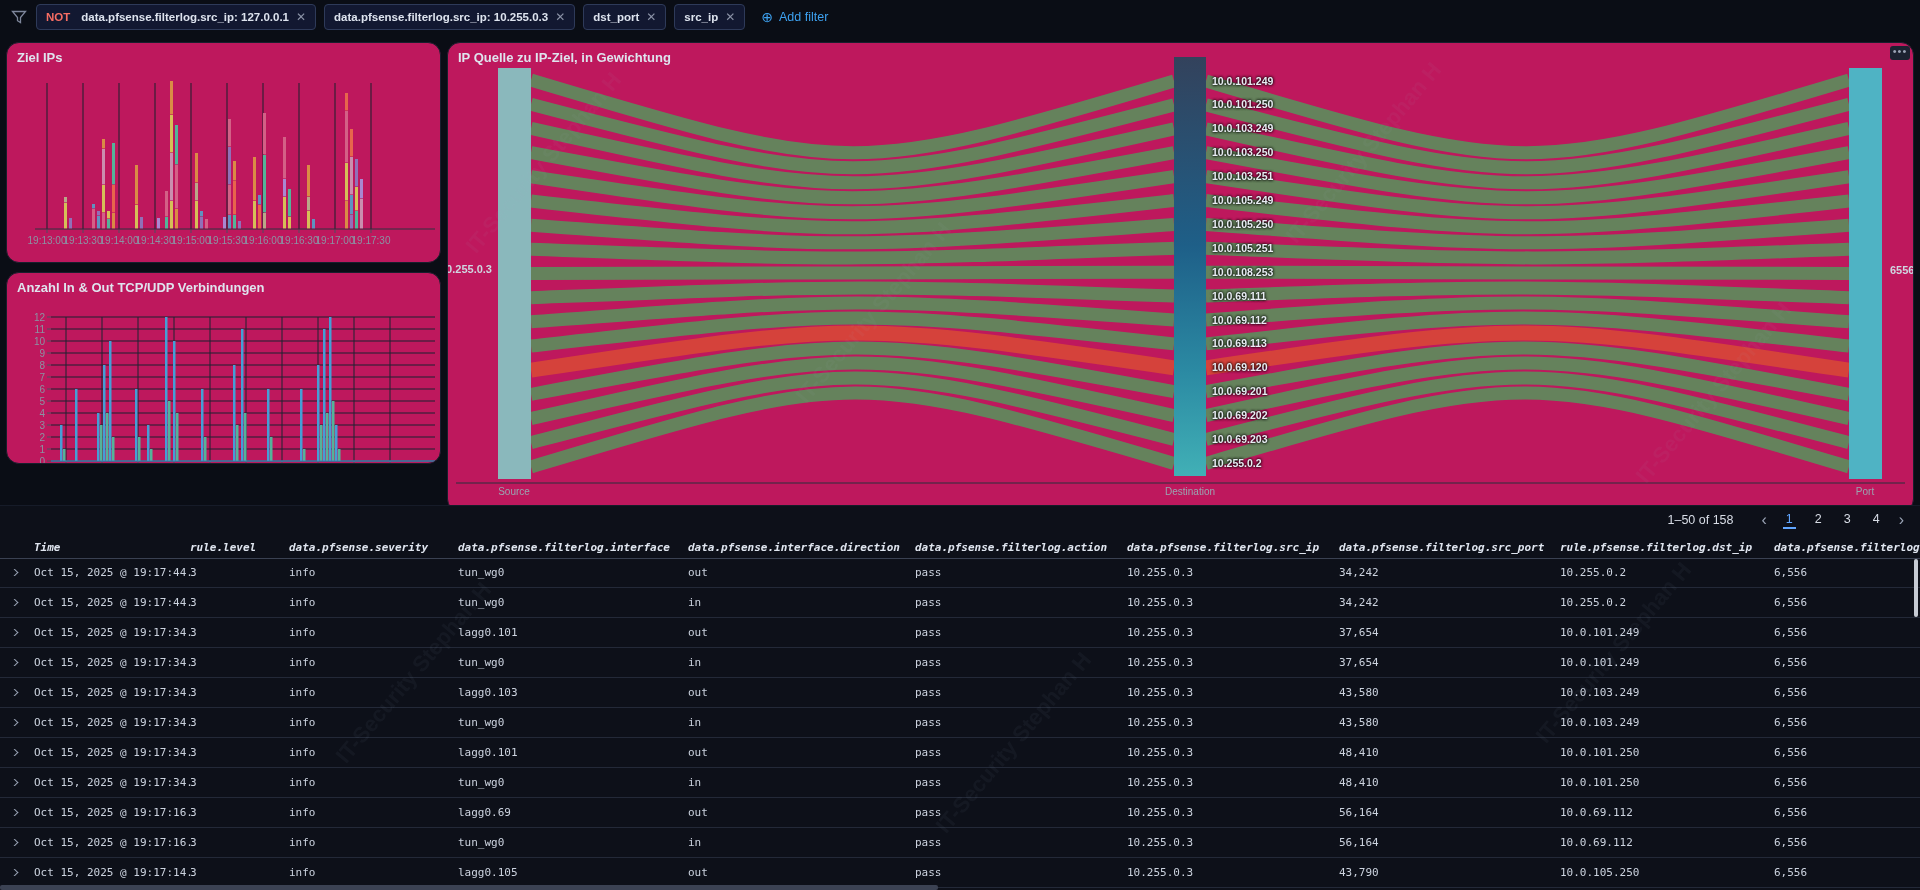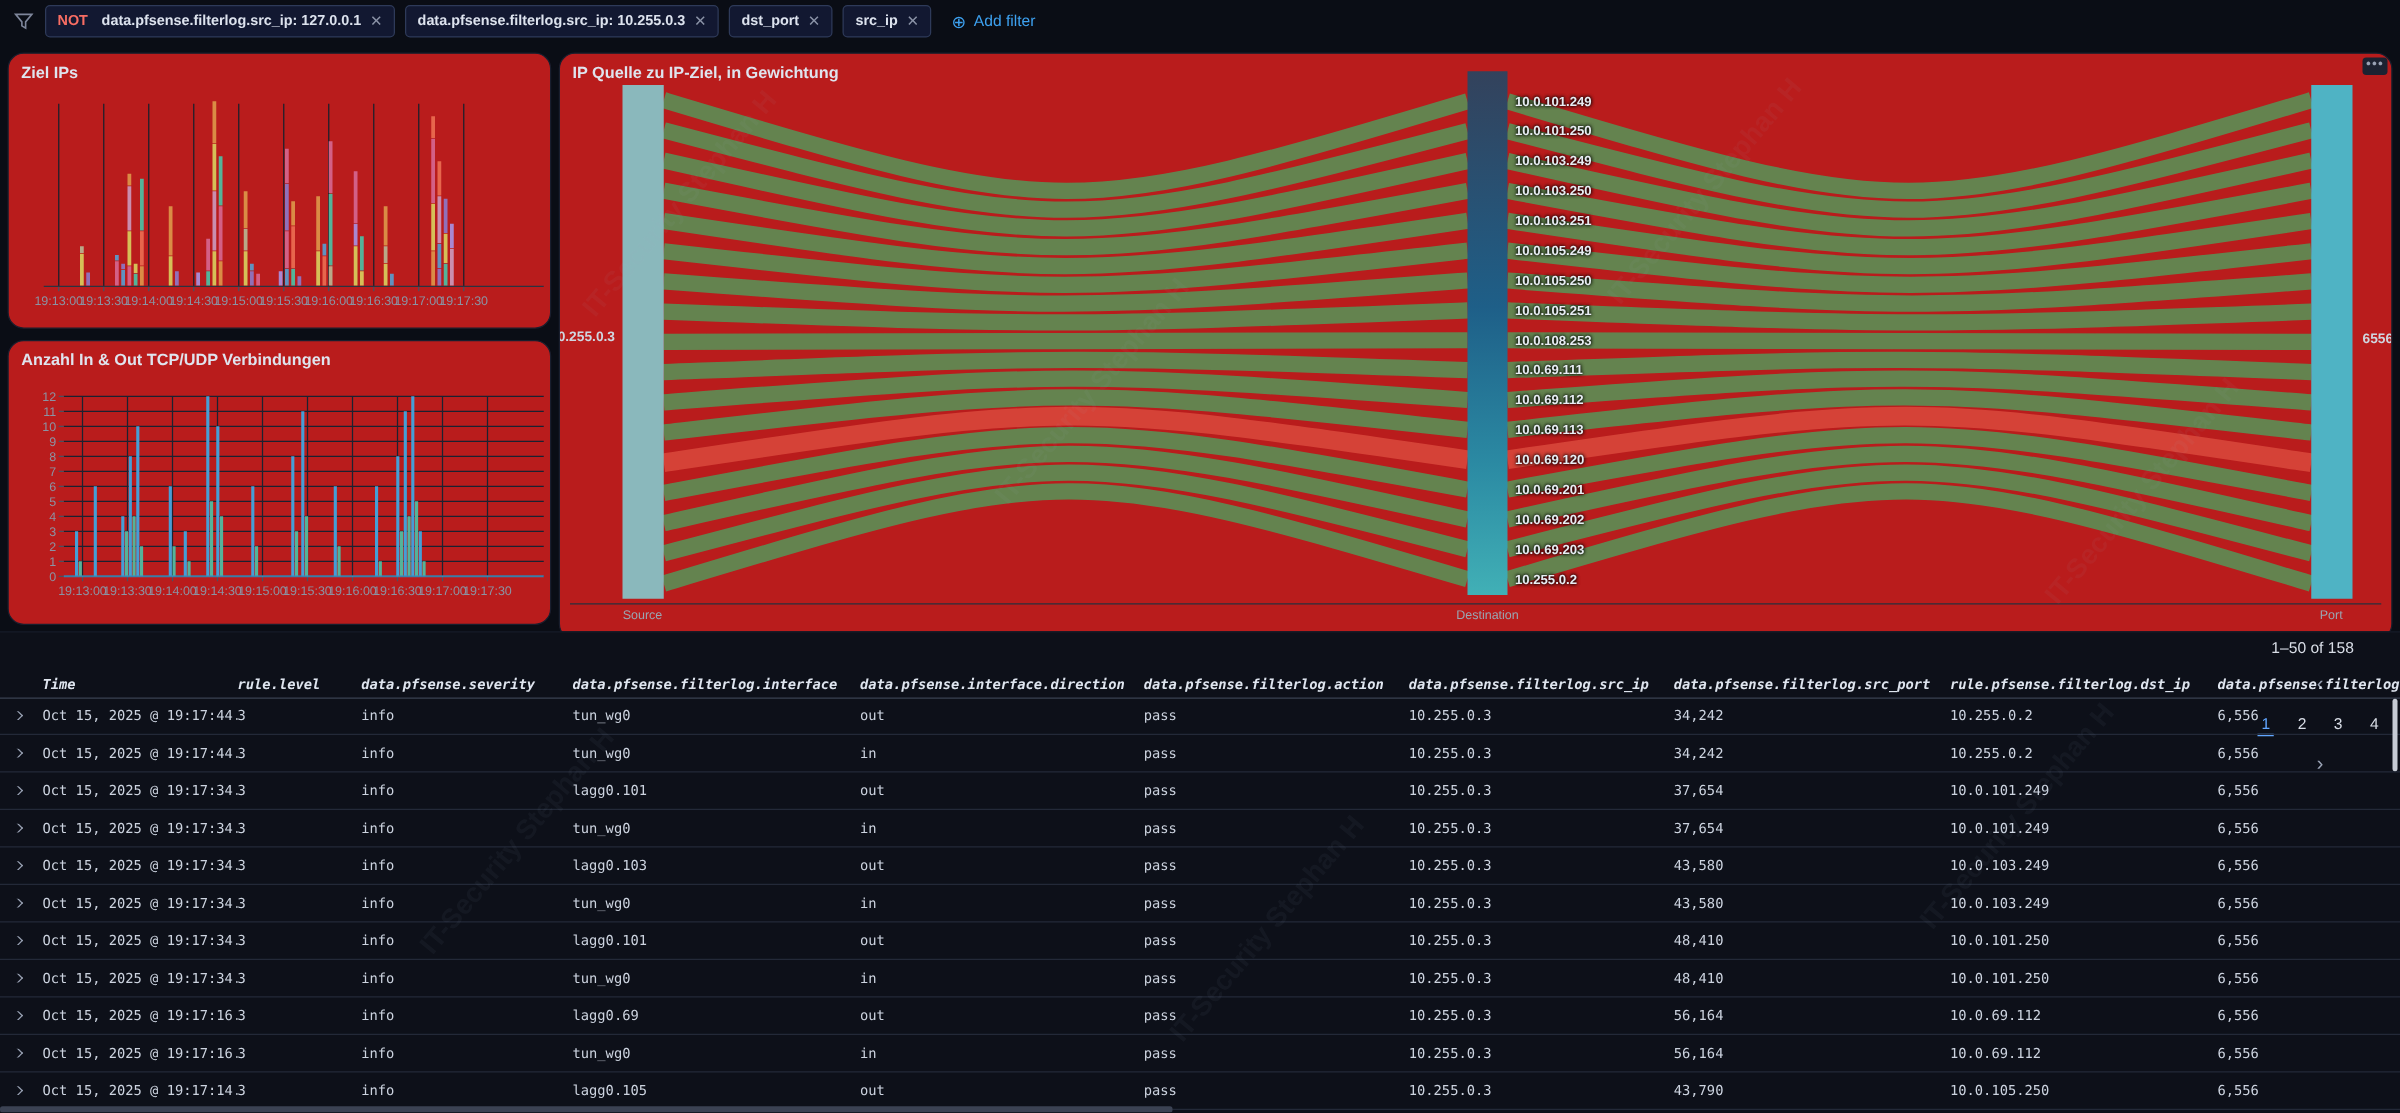--- a/index.html
+++ b/index.html
@@ -12,23 +12,23 @@
   .funnel{width:18px;height:18px;flex:0 0 auto;display:flex;align-items:center;justify-content:center;}
   .pill{background:#121831;border:1px solid #2e3a59;border-radius:4px;height:24px;
     display:flex;align-items:center;gap:7px;padding:0 9px;font-size:11.5px;font-weight:600;
     color:#dde3ee;white-space:nowrap;cursor:pointer;}
   .pill .neg{color:#f86d63;margin-right:4px;font-weight:700;}
   .pill .x{color:#8b93a7;font-size:12px;font-weight:400;cursor:pointer;}
   .add-filter{display:flex;align-items:center;gap:6px;color:#3da1f0;font-size:12.5px;margin-left:8px;cursor:pointer;}
   .add-filter .plus{font-size:14px;}
 
   
-  .panel{position:absolute;background:#b91c1c;border:1px solid #191e2d;border-radius:13px;box-sizing:border-box;overflow:hidden;}
+  .panel{position:absolute;background:#be185d;border:1px solid #191e2d;border-radius:13px;box-sizing:border-box;overflow:hidden;}
   #panel-ziel{left:6px;top:42px;width:435px;height:221px;}
-  #panel-anzahl{left:6px;top:272px;width:435px;height:228px;}
+  #panel-anzahl{left:6px;top:272px;width:435px;height:192px;}
   #panel-sankey{left:447px;top:42px;width:1467px;height:470px;}
   .panel-title{position:absolute;left:10px;top:7px;font-size:13px;font-weight:700;color:#dfe4ee;z-index:3;}
   .panel svg{position:absolute;left:0;top:0;}
   .panel-menu{position:absolute;right:3px;top:3px;width:20px;height:14px;border-radius:3px;
     background:#1c2231;color:#9aa3b5;font-size:11px;line-height:11px;text-align:center;
     letter-spacing:1px;cursor:pointer;z-index:4;}
 
   
   #table-section{position:absolute;left:0;top:505px;width:1920px;height:385px;
     background:#0d1019;border-top:1px solid #161b28;}
@@ -378,21 +378,21 @@
       <text x="1442" y="231" fill="#cfd6e0" font-size="11" font-weight="bold" font-family="Liberation Sans, sans-serif">6556</text>
       <line x1="8" y1="440" x2="1457" y2="440" stroke="#2a2f3c" stroke-width="1"></line>
       <text x="66" y="452" fill="#9aa5b1" font-size="10" text-anchor="middle" font-family="Liberation Sans, sans-serif">Source</text>
       <text x="742" y="452" fill="#9aa5b1" font-size="10" text-anchor="middle" font-family="Liberation Sans, sans-serif">Destination</text>
       <text x="1417" y="452" fill="#9aa5b1" font-size="10" text-anchor="middle" font-family="Liberation Sans, sans-serif">Port</text>
     </svg>
   <div class="panel-menu">•••</div>
 </div>
 
 <div id="table-section" class="tbl">
-  <div class="pagination" style="font-family:'Liberation Sans',sans-serif;flex-direction:column;">
+  <div class="pagination" style="font-family:'Liberation Sans',sans-serif;">
     <span class="range">1–50 of 158</span>
     <span class="page-chev">‹</span>
     <span id="page-nums" style="display:flex;gap:16px;">
         <span class="page-num active">1</span>
         <span class="page-num">2</span>
         <span class="page-num">3</span>
         <span class="page-num">4</span>
       </span>
     <span class="page-chev">›</span>
   </div>

